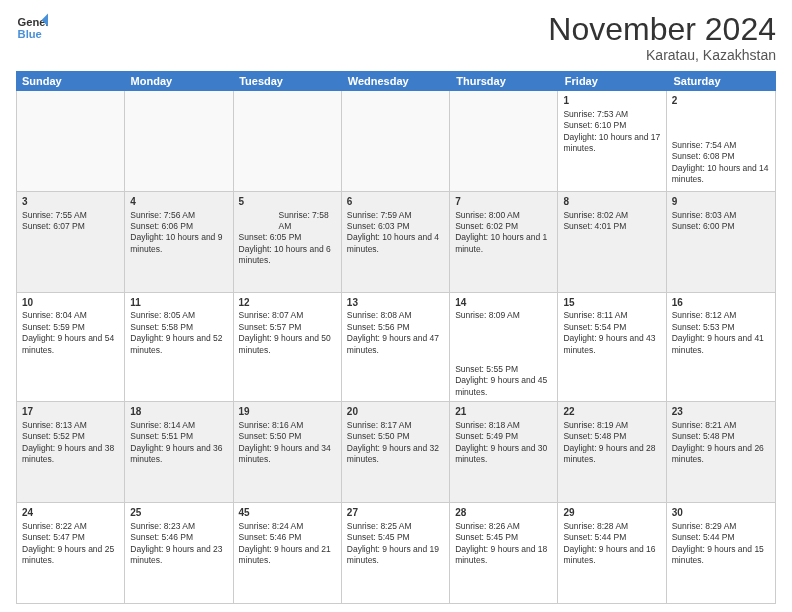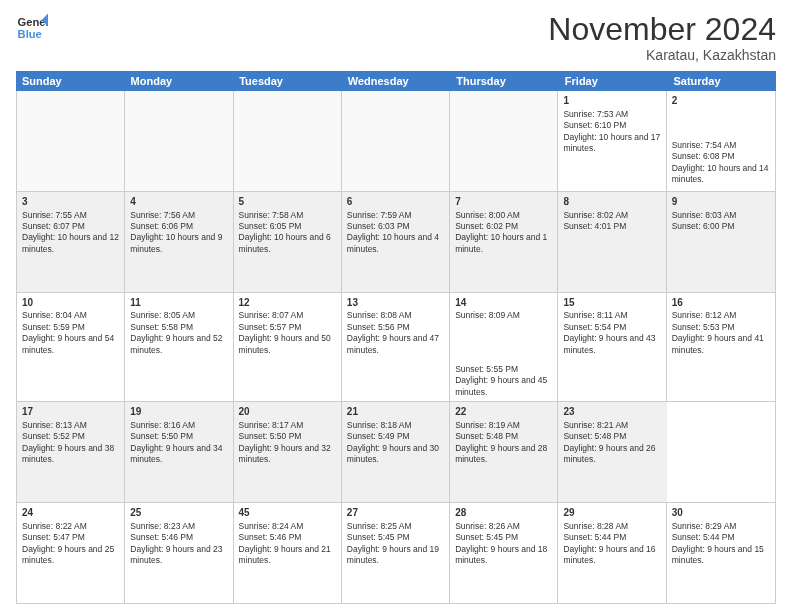--- a/index.html
+++ b/index.html
@@ -140,31 +140,30 @@
             <span style="display: block; margin-top: 32px;">Sunrise: 7:54 AM</span>
             <span style="display: block;">Sunset: 6:08 PM</span>
             <span style="display: block;">Daylight: 10 hours and 14 minutes.</span>
           </div>
         </div>
         <div class="cal-row">
           <div class="cal-cell shaded">
             <span class="day-num">3</span>
             <span style="display: block;">Sunrise: 7:55 AM</span>
             <span style="display: block;">Sunset: 6:07 PM</span>
-            <span style="display: block;">Daylight: 10 hours and 12 minutes.</span>
           </div>
           <div class="cal-cell shaded">
             <span class="day-num">4</span>
             <span style="display: block;">Sunrise: 7:56 AM</span>
             <span style="display: block;">Sunset: 6:06 PM</span>
             <span style="display: block;">Daylight: 10 hours and 9 minutes.</span>
           </div>
           <div class="cal-cell shaded">
             <span class="day-num">5</span>
-            <span style="display: block;">Sunrise: 7:58 AM</span>
+            <span style="display: block; margin-left: 40px;">Sunrise: 7:58 AM</span>
             <span style="display: block;">Sunset: 6:05 PM</span>
             <span style="display: block;">Daylight: 10 hours and 6 minutes.</span>
           </div>
           <div class="cal-cell shaded">
             <span class="day-num">6</span>
             <span style="display: block;">Sunrise: 7:59 AM</span>
             <span style="display: block;">Sunset: 6:03 PM</span>
             <span style="display: block;">Daylight: 10 hours and 4 minutes.</span>
           </div>
           <div class="cal-cell shaded">
@@ -227,20 +226,26 @@
             <span style="display: block;">Sunset: 5:53 PM</span>
             <span style="display: block;">Daylight: 9 hours and 41 minutes.</span>
           </div>
         </div>
         <div class="cal-row">
           <div class="cal-cell shaded">
             <span class="day-num">17</span>
             <span style="display: block;">Sunrise: 8:13 AM</span>
             <span style="display: block;">Sunset: 5:52 PM</span>
             <span style="display: block;">Daylight: 9 hours and 38 minutes.</span>
+          </div>
+          <div class="cal-cell shaded">
+            <span class="day-num">18</span>
+            <span style="display: block;">Sunrise: 8:14 AM</span>
+            <span style="display: block;">Sunset: 5:51 PM</span>
+            <span style="display: block;">Daylight: 9 hours and 36 minutes.</span>
           </div>
           <div class="cal-cell shaded">
             <span class="day-num">19</span>
             <span style="display: block;">Sunrise: 8:16 AM</span>
             <span style="display: block;">Sunset: 5:50 PM</span>
             <span style="display: block;">Daylight: 9 hours and 34 minutes.</span>
           </div>
           <div class="cal-cell shaded">
             <span class="day-num">20</span>
             <span style="display: block;">Sunrise: 8:17 AM</span>

